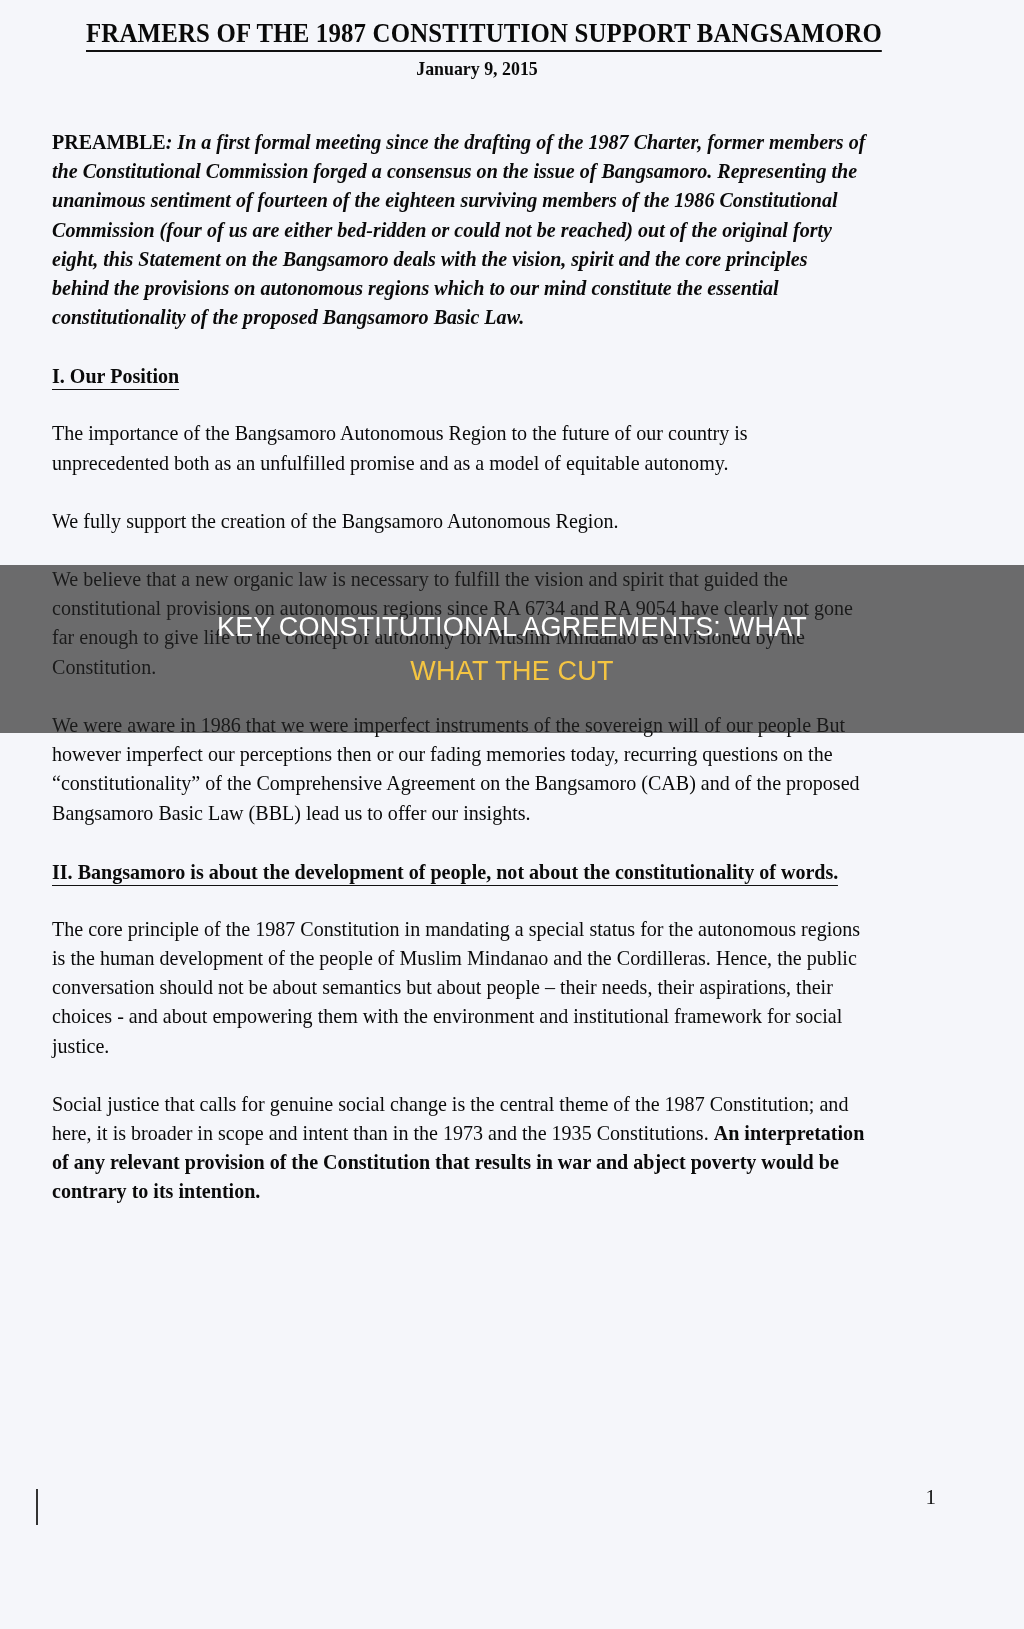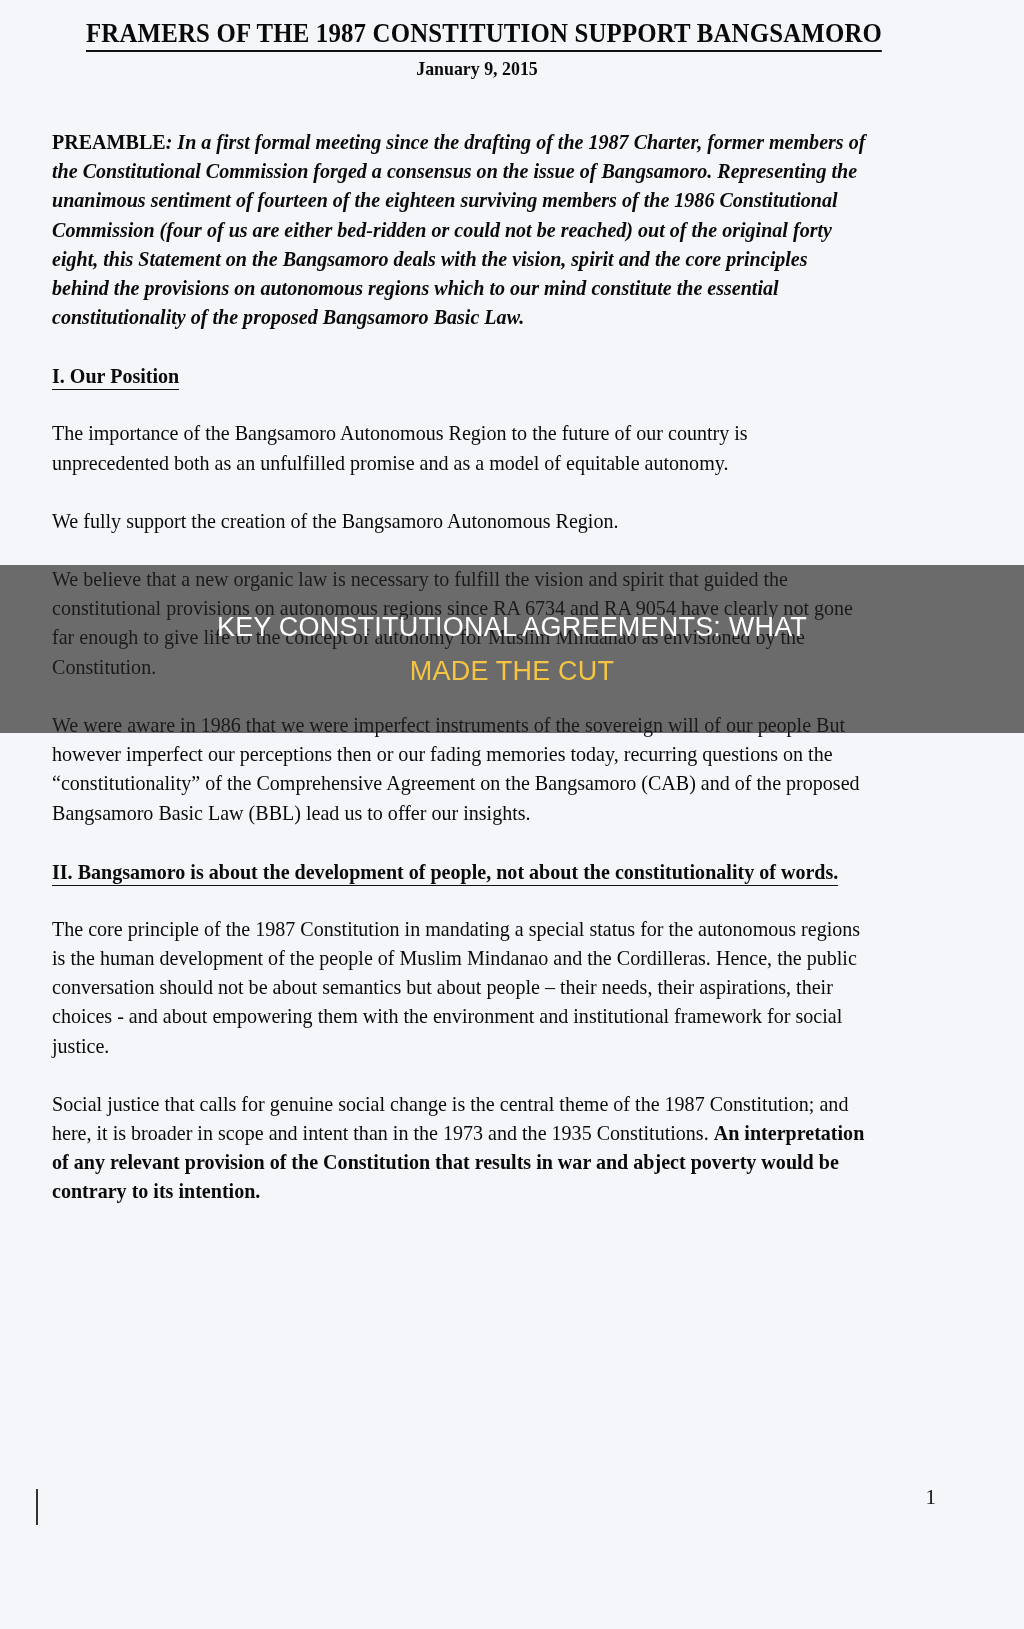--- a/index.html
+++ b/index.html
@@ -191,19 +191,19 @@
     <p class="para">The core principle of the 1987 Constitution  in mandating a special status for the autonomous regions is the human development of the people of Muslim Mindanao and the Cordilleras. Hence, the public conversation should not be about semantics but about people – their needs, their aspirations, their choices - and about empowering them with the environment and institutional framework for social justice.</p>
 
     <div class="gap-md"></div>
 
     <p class="para"><span>Social justice that calls for genuine social change is the central theme of the 1987 Constitution; and here, it is broader in scope and intent than in the 1973 and the 1935 Constitutions. </span><span class="b">An interpretation of any relevant provision of the Constitution that results in war and abject poverty would be contrary to its intention.</span></p>
 
   </div>
 
   <div class="overlay-banner">
     <div class="overlay-line l1">KEY CONSTITUTIONAL AGREEMENTS: WHAT</div>
-    <div class="overlay-line l2">MADE THE CUT</div>
+    <div class="overlay-line l2">WHAT THE CUT</div>
   </div>
 
   <div class="footer-tick"></div>
   <div class="page-number">1</div>
 
 </div>
 
 </body></html>

